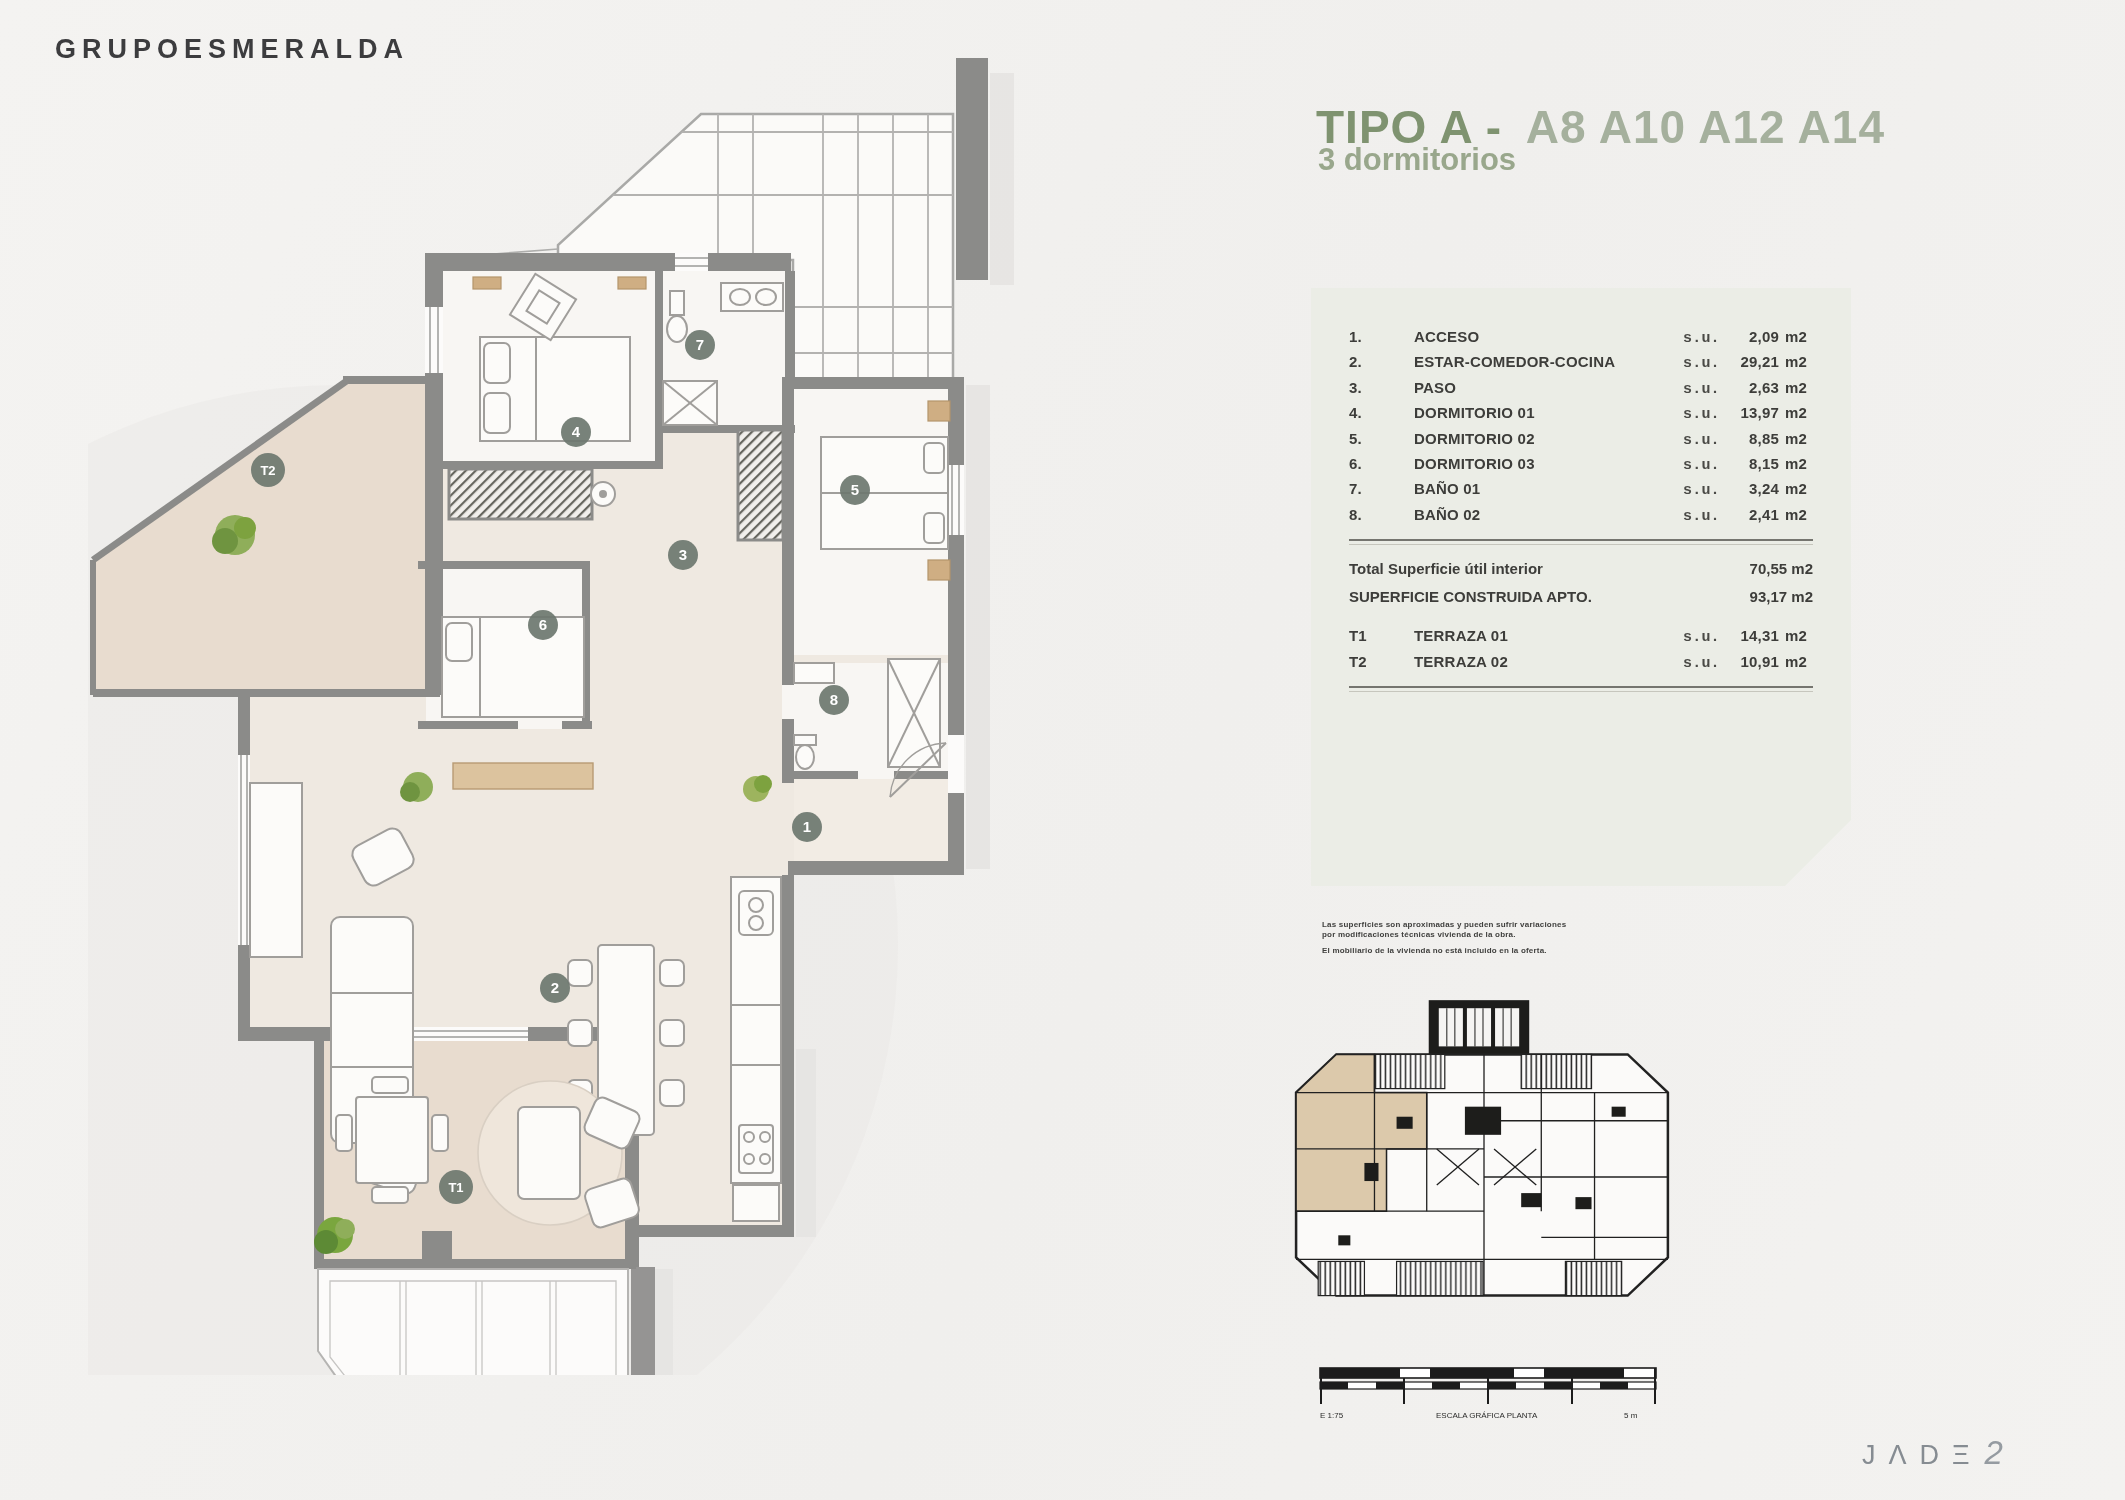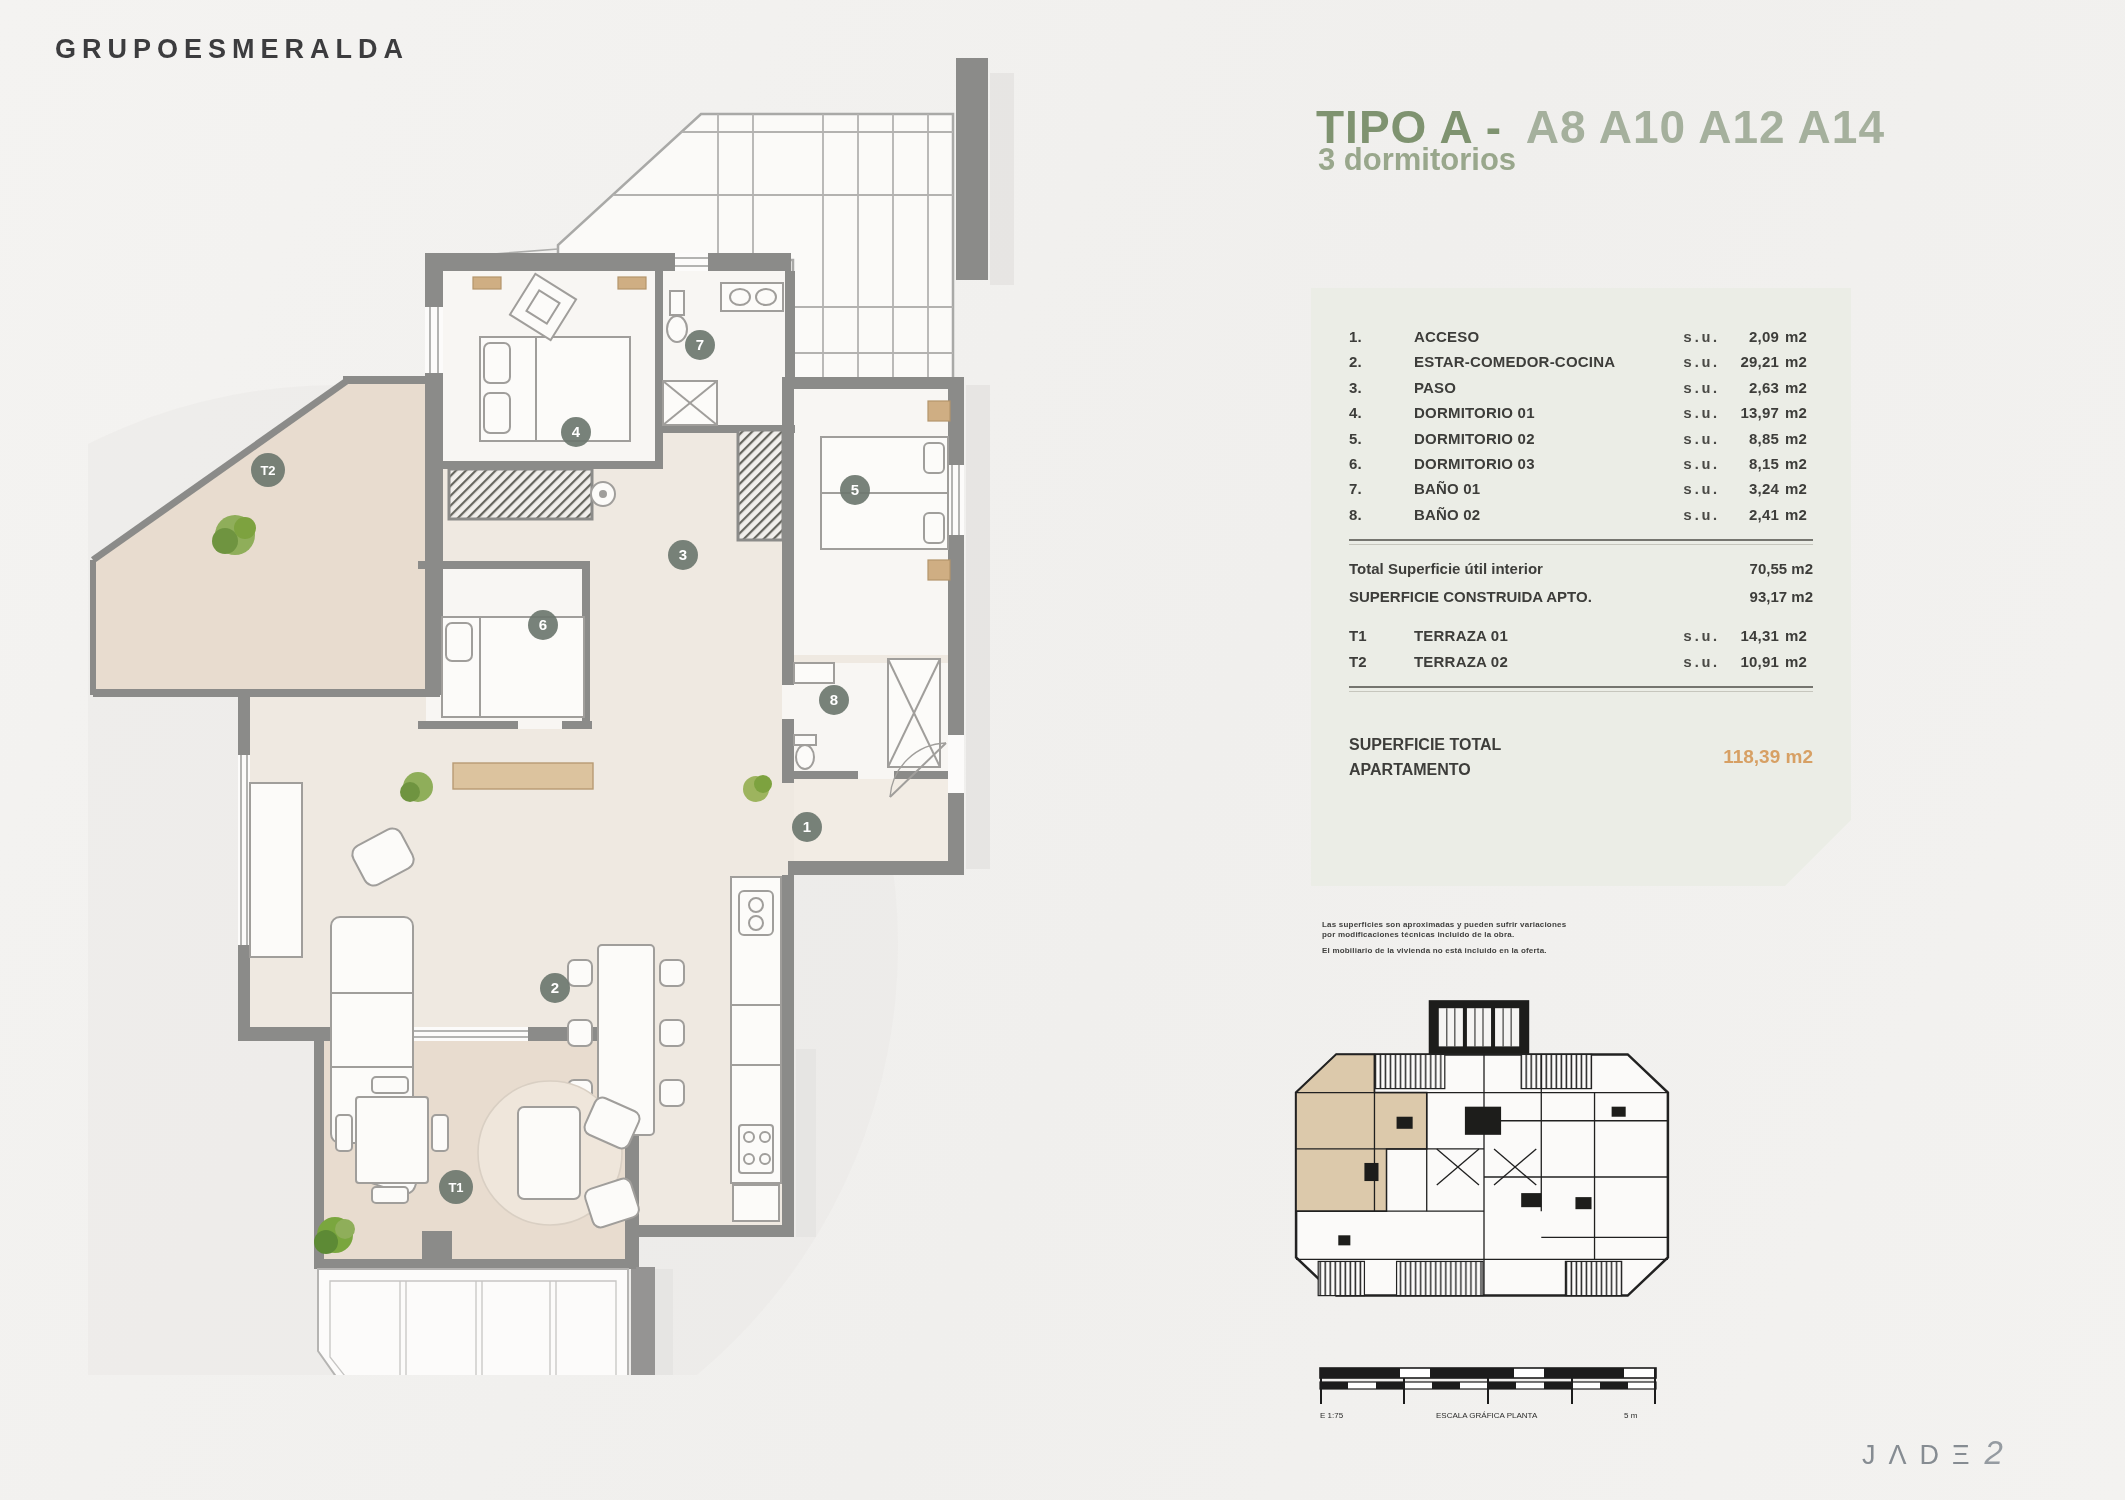--- a/index.html
+++ b/index.html
@@ -425,29 +425,25 @@
         <span class="rlabel">TERRAZA 02</span>
         <span class="su">s.u.</span>
         <span class="rval">10,91</span>
         <span class="runit">m2</span>
       </div>
   </div>
 
   <div class="divider"></div>
 
 
-  <div class="blockrow" id="total-apt">
-    <span class="lbl"><span>SUPERFICIE TOTAL</span><br><span>APARTAMENTO</span></span>
-    <span class="val">118,39 m2</span>
-  </div>
 </div>
 
 <div id="disclaimer" class="abs">
   <div>Las superficies son aproximadas y pueden sufrir variaciones</div>
-  <div>por modificaciones técnicas incluido de la obra.</div>
+  <div>por modificaciones técnicas vivienda de la obra.</div>
   <div class="l3">El mobiliario de la vivienda no está incluido en la oferta.</div>
 </div>
 
 <svg class="abs" style="left:1278px;top:996px;" width="412" height="352" viewBox="0 0 410 350">
   <defs>
     <pattern id="kps" width="5" height="5" patternUnits="userSpaceOnUse">
       <rect width="5" height="5" fill="#fcfbfa"></rect>
       <line x1="2" y1="0" x2="2" y2="5" stroke="#2b2b2b" stroke-width="1.5"></line>
     </pattern>
   </defs>

